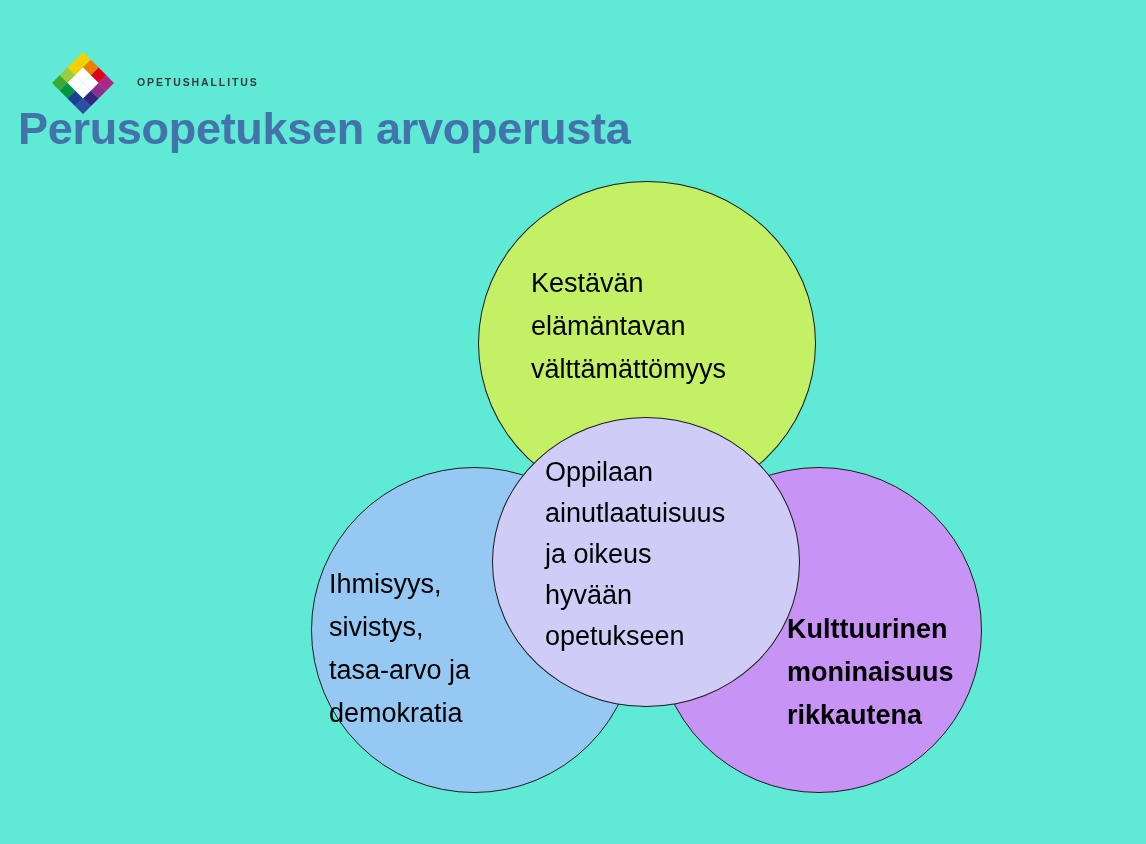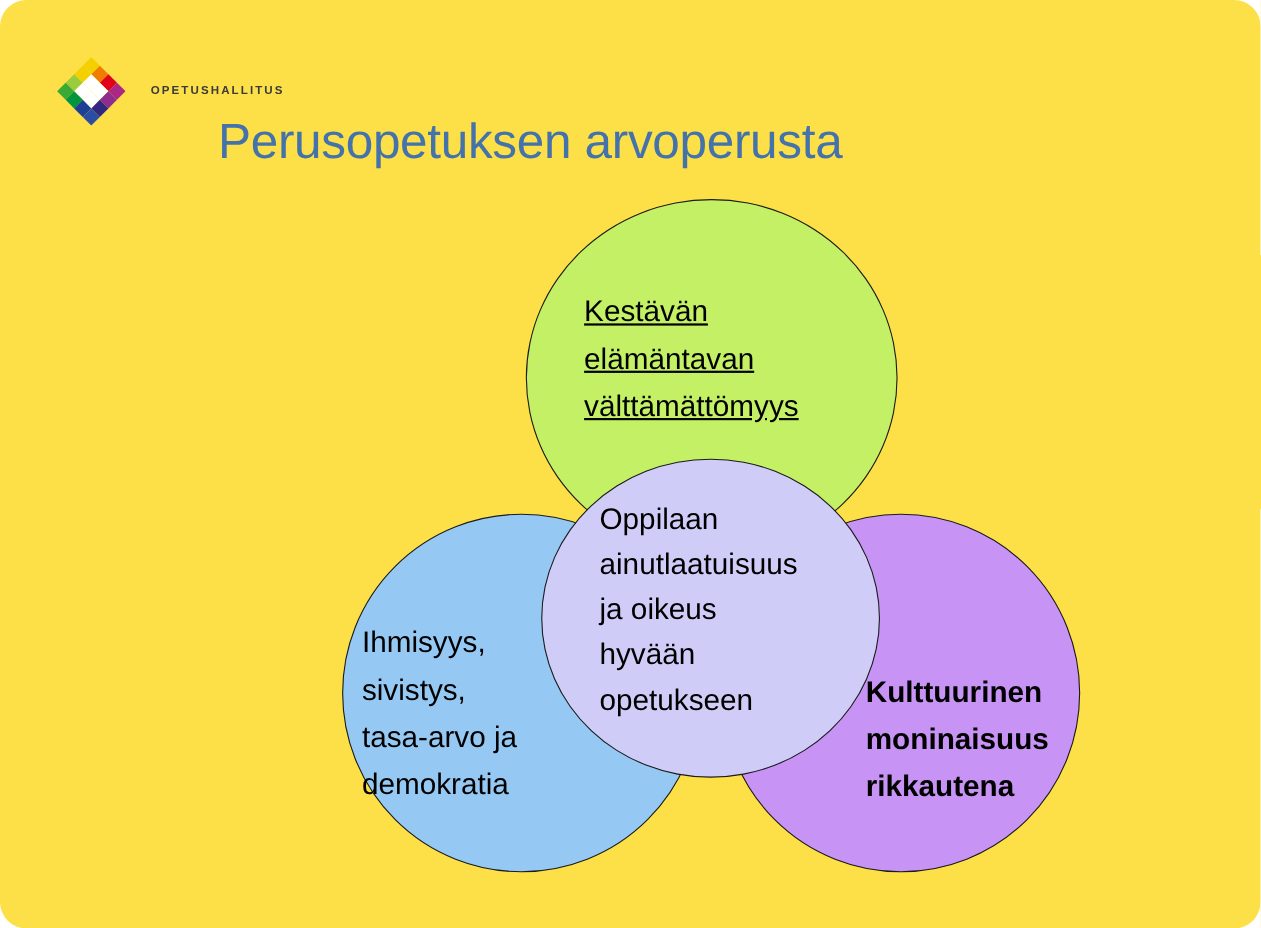--- a/index.html
+++ b/index.html
@@ -7,23 +7,22 @@
     padding: 0;
     background: #ffffff;
   }
   body {
     font-family: "Liberation Sans", sans-serif;
   }
   #slide {
     position: relative;
     width: 1146px;
     height: 844px;
-    background: #fde047;
+    background: #5eead4;
     overflow: hidden;
-    border-radius: 24px;
   }
 
   
   #logo-block {
     position: absolute;
     left: 52px;
     top: 52px;
     width: 250px;
     height: 62px;
   }
@@ -44,25 +43,24 @@
     color: #3a3a3a;
     white-space: nowrap;
   }
 
   
   #slide-title {
     position: absolute;
     left: 0px;
     top: 103px;
     width: 946px;
-    text-align: center;
     padding-left: 18px;
     box-sizing: border-box;
     font-size: 45px;
-    font-weight: normal;
+    font-weight: bold;
     color: #4472ab;
     letter-spacing: -0.3px;
     white-space: nowrap;
   }
 
   
   .circle {
     position: absolute;
     border-radius: 50%;
     border: 1.4px solid #1b1b1b;
@@ -81,21 +79,20 @@
     top: 181px;
     width: 338px;
     height: 325px;
     background: #c3f065;
     z-index: 2;
   }
   #text-green {
     left: 531px;
     top: 262px;
     z-index: 6;
-    text-decoration: underline;
   }
 
   #circle-blue {
     left: 311px;
     top: 467px;
     width: 326px;
     height: 326px;
     background: #95c9f3;
     z-index: 3;
   }

